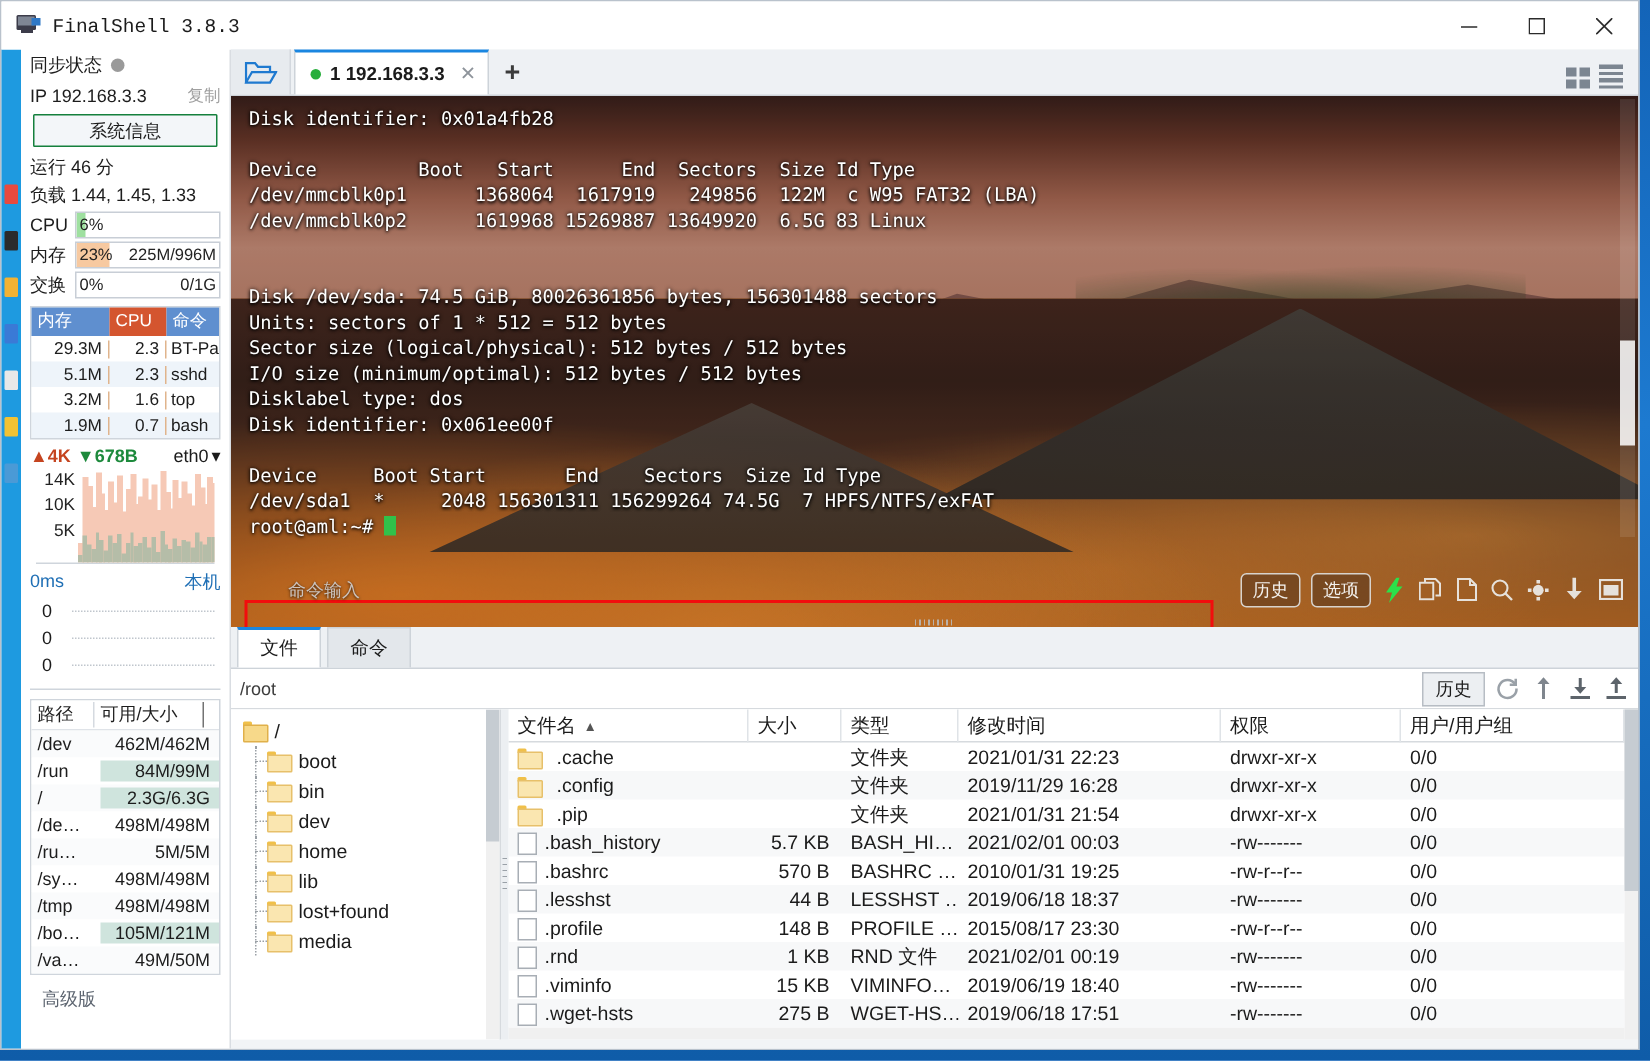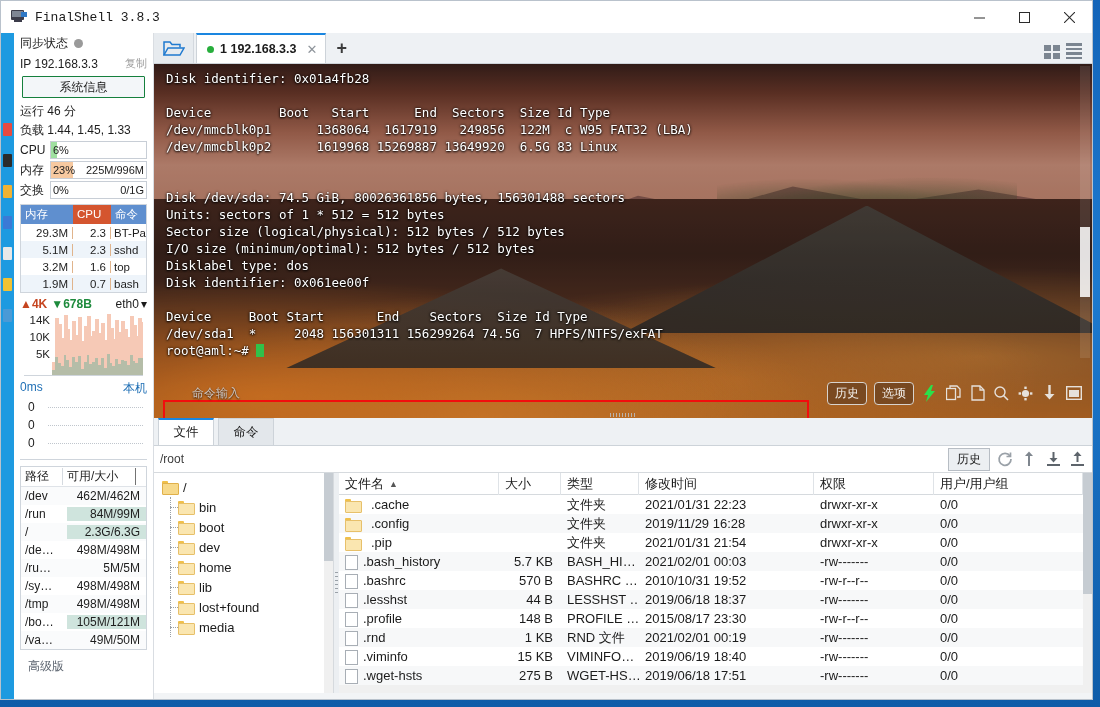--- a/index.html
+++ b/index.html
@@ -837,27 +837,27 @@
             <div class="tree-inner" id="tree-inner">
                 <div class="tnode">
                   <span class="ind2"></span>
                   <span class="folder open"></span>
                   <span>/</span>
                 </div>
                 <div class="tnode child">
                   <span class="ind2"></span>
                   <span class="ind"></span>
                   <span class="folder"></span>
-                  <span>bin</span>
+                  <span>boot</span>
                 </div>
                 <div class="tnode child">
                   <span class="ind2"></span>
                   <span class="ind"></span>
                   <span class="folder"></span>
-                  <span>boot</span>
+                  <span>bin</span>
                 </div>
                 <div class="tnode child">
                   <span class="ind2"></span>
                   <span class="ind"></span>
                   <span class="folder"></span>
                   <span>dev</span>
                 </div>
                 <div class="tnode child">
                   <span class="ind2"></span>
                   <span class="ind"></span>
@@ -947,21 +947,21 @@
                   <div class="cell c-perm">-rw-------</div>
                   <div class="cell c-own">0/0</div>
                 </div>
                 <div class="fl-row">
                   <div class="cell c-name">
                     <span class="fileico doc"></span>
                     <span>.bashrc</span>
                   </div>
                   <div class="cell c-size">570 B</div>
                   <div class="cell c-type">BASHRC …</div>
-                  <div class="cell c-time">2010/10/31 19:52</div>
+                  <div class="cell c-time">2010/01/31 19:25</div>
                   <div class="cell c-perm">-rw-r--r--</div>
                   <div class="cell c-own">0/0</div>
                 </div>
                 <div class="fl-row">
                   <div class="cell c-name">
                     <span class="fileico doc"></span>
                     <span>.lesshst</span>
                   </div>
                   <div class="cell c-size">44 B</div>
                   <div class="cell c-type">LESSHST …</div>

